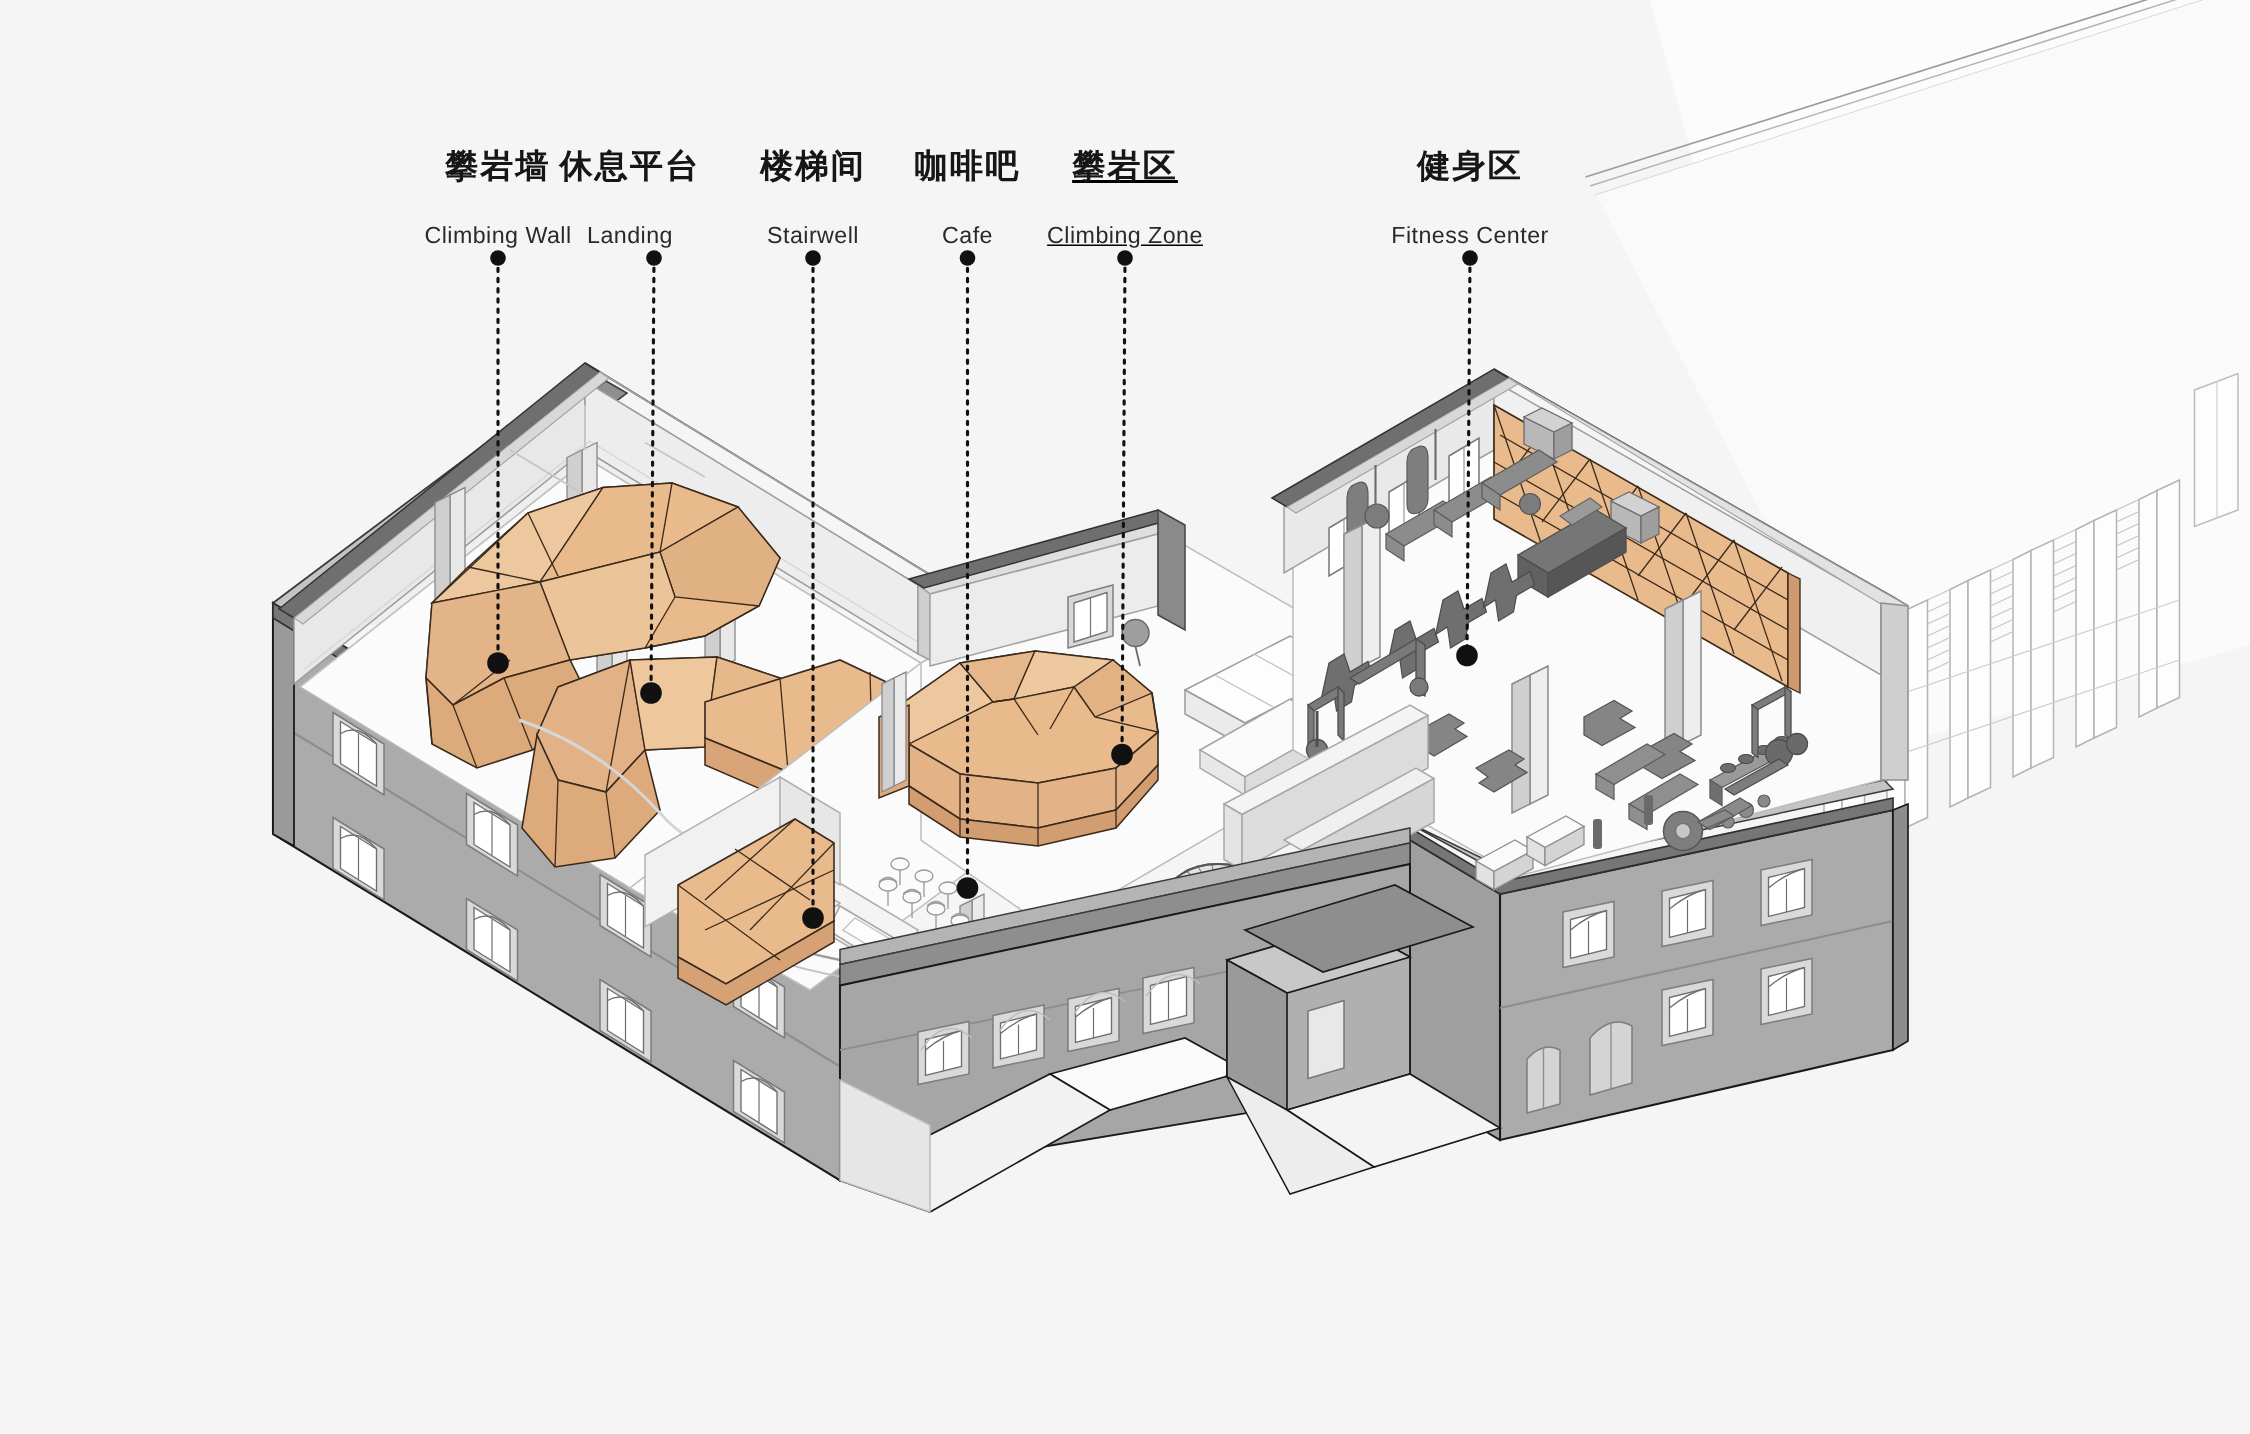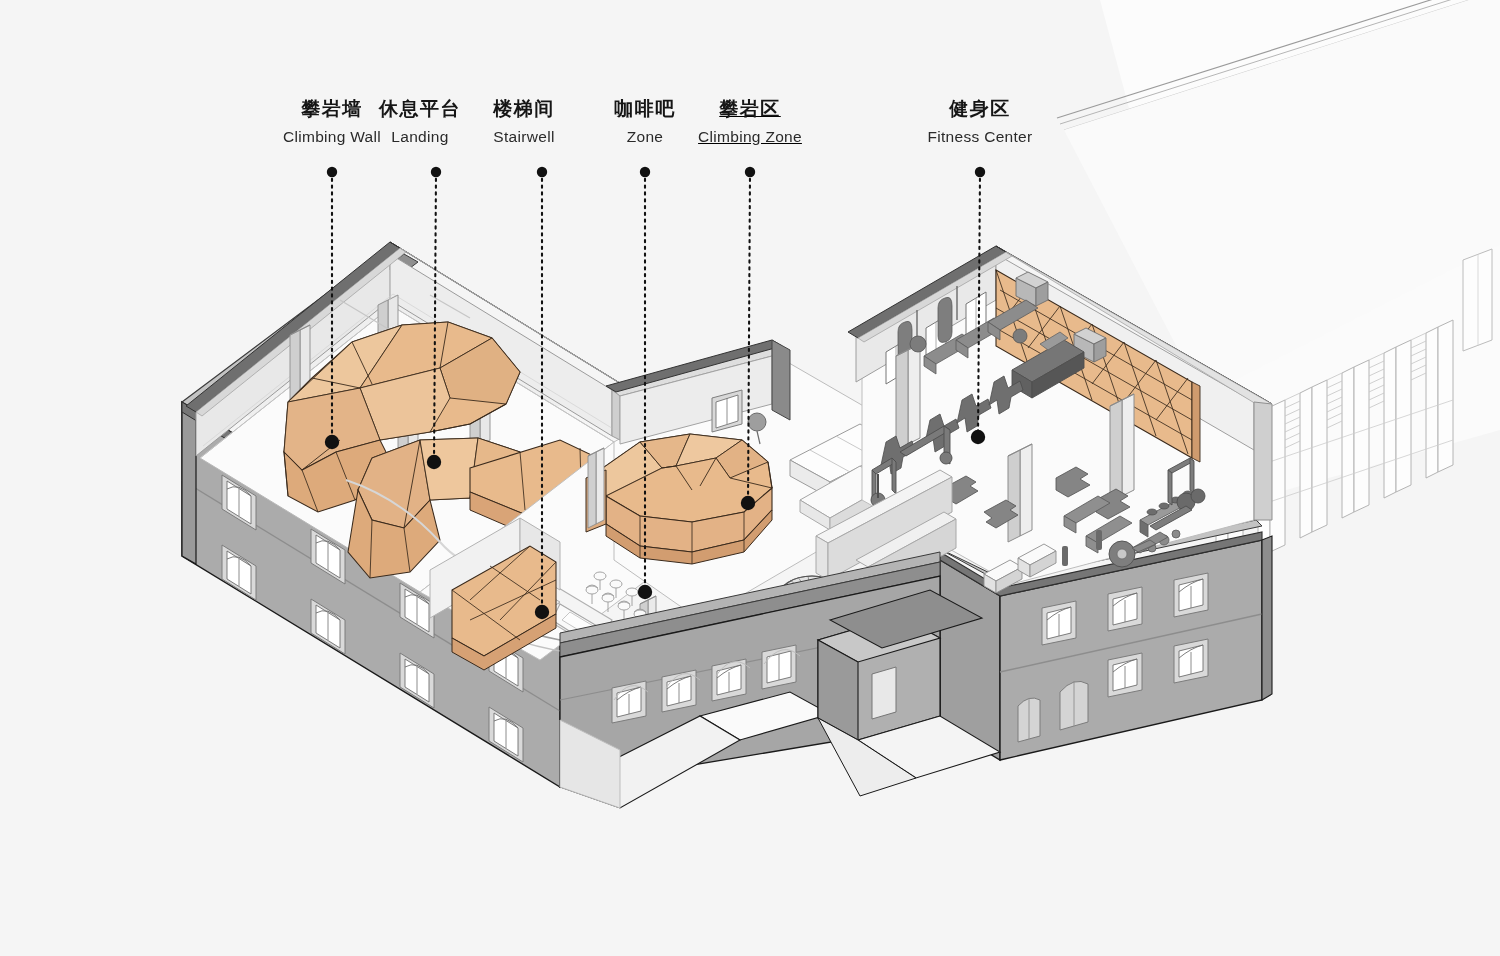--- a/index.html
+++ b/index.html
@@ -22,33 +22,33 @@
     height: 956px;
   }
   .lbl {
     position: absolute;
     text-align: center;
     transform: translateX(-50%);
     white-space: nowrap;
     user-select: none;
   }
   .lbl .zh {
-    font-size: 19px;
+    font-size: 22px;
     font-weight: 700;
     color: #161616;
     letter-spacing: 1.5px;
     line-height: 1.35;
   }
   .lbl .en {
     font-size: 15.5px;
     font-weight: 400;
     color: #2a2a2a;
     letter-spacing: 0.3px;
     line-height: 1.5;
-    margin-top: 3px;
+    margin-top: 20px;
   }
 </style>
 </head>
 <body>
 
 <div id="stage">
 
   <svg id="scene" viewBox="0 0 1500 956">
     <defs>
       <clipPath id="clipLeftRoom">
@@ -837,27 +837,27 @@
 
   <div id="labels">
       <div class="lbl" style="left: 332px; top: 96px;">
         <div class="zh">攀岩墙</div>
         <div class="en">Climbing Wall</div>
       </div>
       <div class="lbl" style="left: 420px; top: 96px;">
         <div class="zh">休息平台</div>
         <div class="en">Landing</div>
       </div>
-      <div class="lbl" style="left: 524px; top: 96px;">
+      <div class="lbl" style="left: 542px; top: 96px;">
         <div class="zh">楼梯间</div>
         <div class="en">Stairwell</div>
       </div>
       <div class="lbl" style="left: 645px; top: 96px; text-align: center;">
         <div class="zh">咖啡吧</div>
-        <div class="en">Zone</div>
+        <div class="en">Cafe</div>
       </div>
       <div class="lbl" style="left: 750px; top: 96px; text-decoration: underline;">
         <div class="zh">攀岩区</div>
         <div class="en">Climbing Zone</div>
       </div>
       <div class="lbl" style="left: 980px; top: 96px;">
         <div class="zh">健身区</div>
         <div class="en">Fitness Center</div>
       </div>
     </div>

